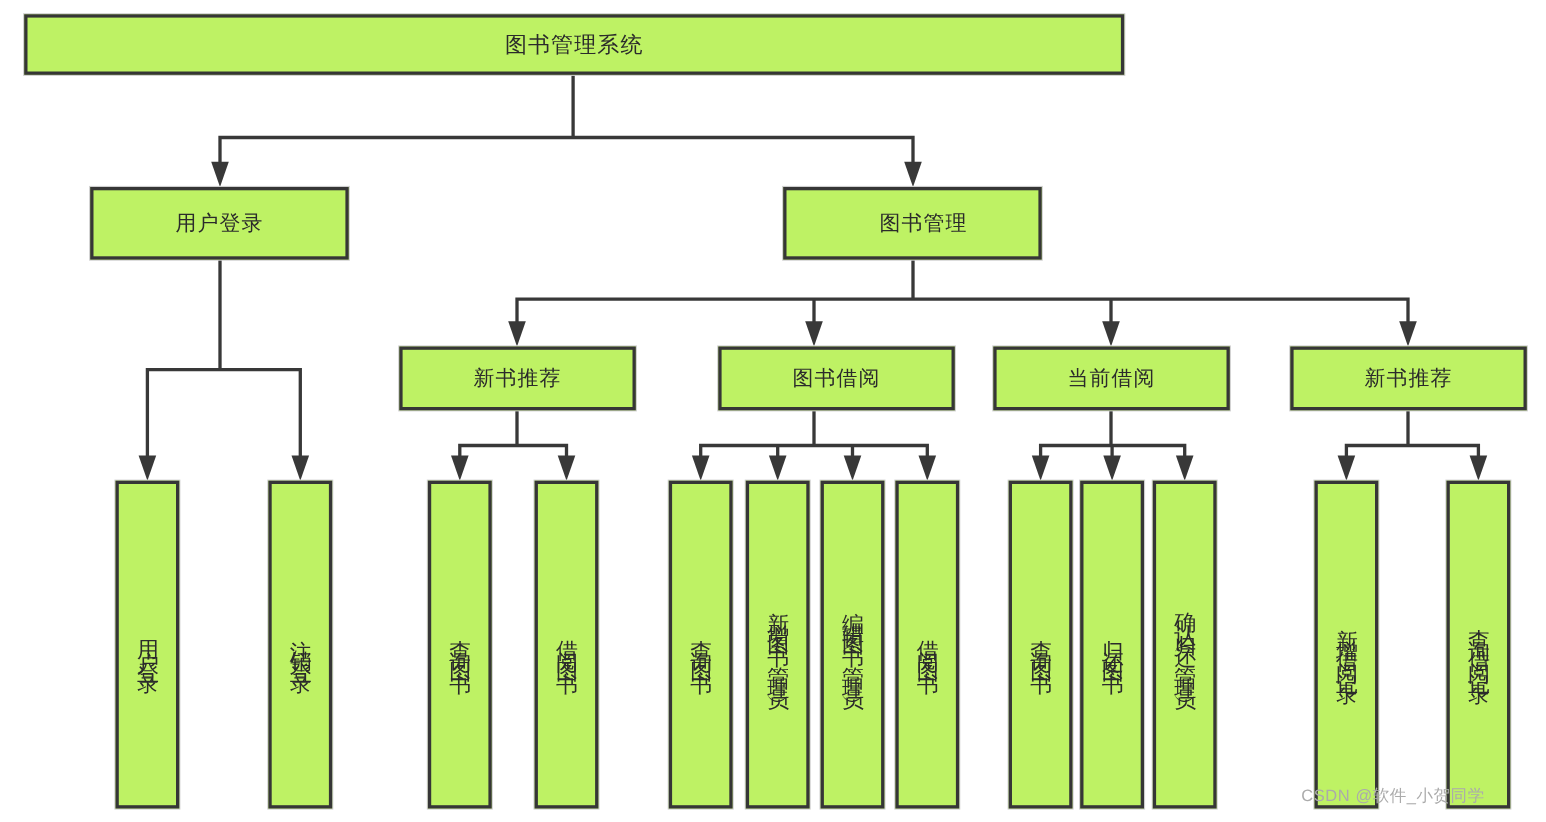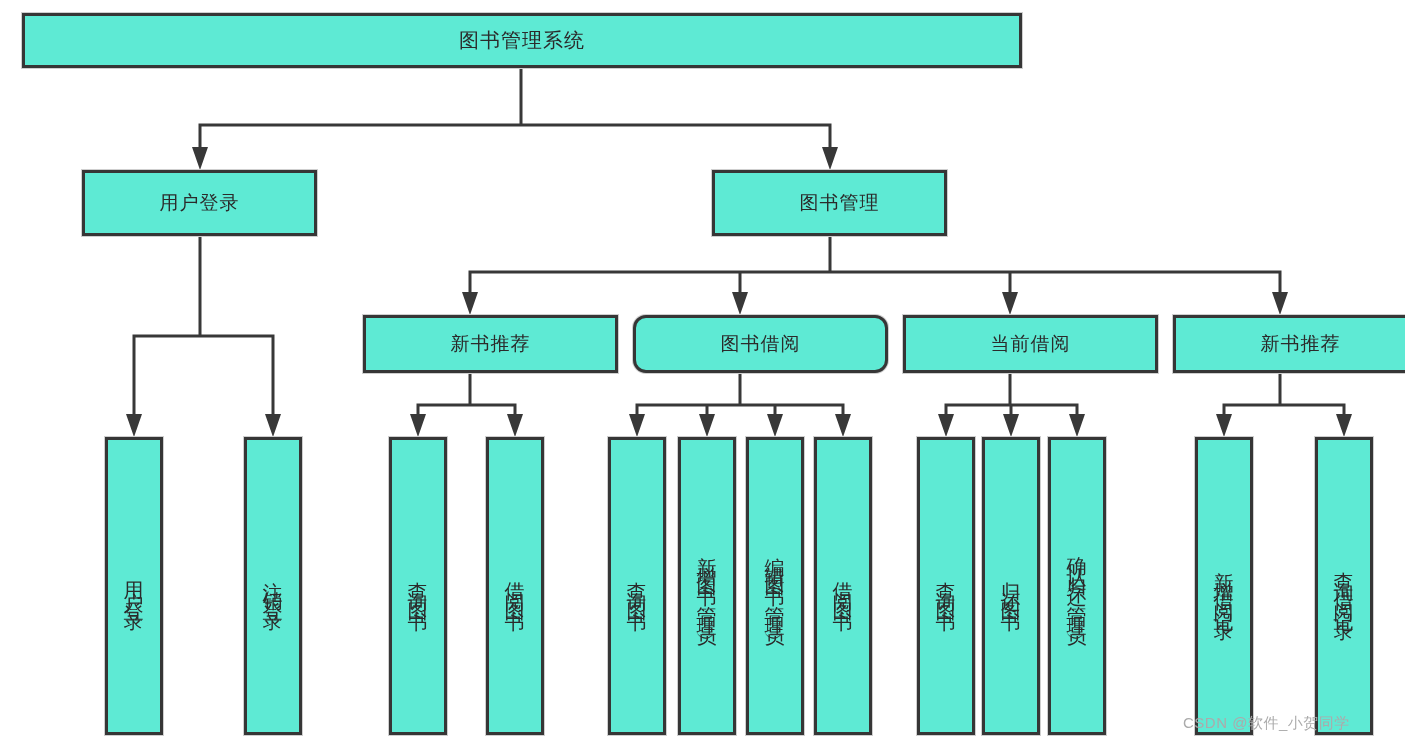--- a/index.html
+++ b/index.html
@@ -15,39 +15,39 @@
   }
 
   .connectors {
     position: absolute;
     left: 0; top: 0;
     z-index: 1;
   }
 
   .node {
     position: absolute;
-    background: #5eead4;
+    background: #bef264;
     border: 3px solid #363636;
     box-shadow: 0 0 0 1px #cfcfcf;
     display: flex;
     align-items: center;
     justify-content: center;
     color: #2b2b2b;
     z-index: 2;
   }
 
   .root-node  { left: 22px;  top: 13px;  width: 1000px; height: 55px; font-size: 20px; letter-spacing: 1px; }
 
   .l2-node    { top: 170px; width: 235px; height: 66px; font-size: 19px; letter-spacing: 1px; }
   .l2-a { left: 82px; }
   .l2-b { left: 712px; padding-left: 20px; }
 
-  .l3-node    { top: 315px; width: 255px; height: 58px; font-size: 19px; letter-spacing: 1px; }
+  .l3-node    { top: 315px; width: 215px; height: 58px; font-size: 19px; letter-spacing: 1px; }
   .l3-a { left: 363px; }
-  .l3-b { left: 633px; border-radius: 13px; }
+  .l3-b { left: 653px; }
   .l3-c { left: 903px; }
   .l3-d { left: 1173px; }
 
   .leaf-node  { top: 437px; width: 58px; height: 298px; }
   .leaf-node .vtext {
     writing-mode: vertical-rl;
     text-orientation: mixed;
     font-size: 20px;
     line-height: 1;
     letter-spacing: 10px;

